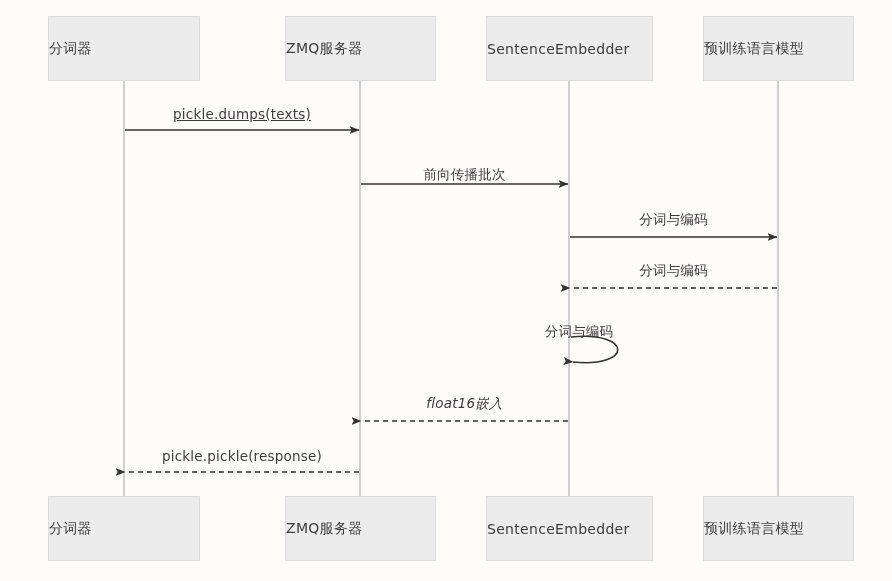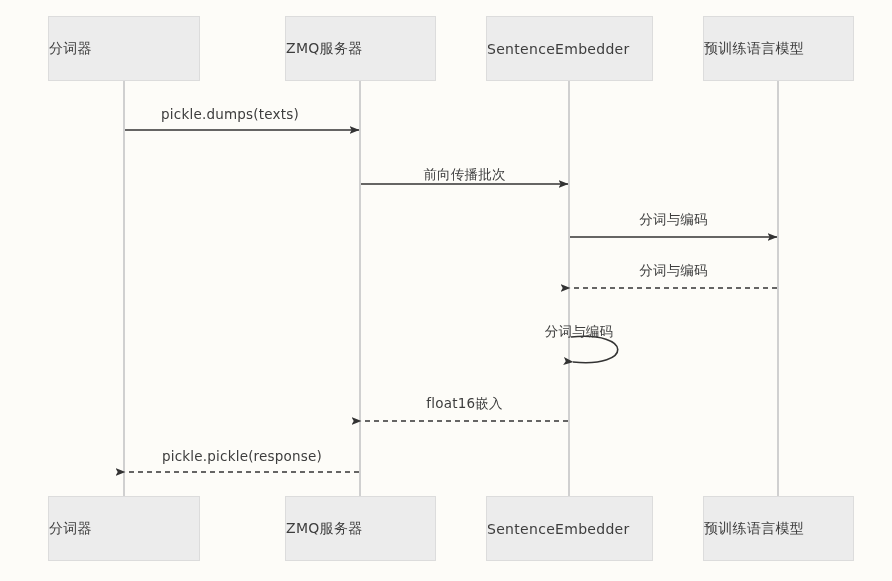--- a/index.html
+++ b/index.html
@@ -102,22 +102,22 @@
         <span class="participant-label" style="color: rgb(61, 61, 61);">ZMQ服务器</span>
       </div>
       <div class="participant-box" style="left: 486px; top: 496px; width: 167px; height: 65px; background: rgb(236, 236, 236); border-color: rgb(220, 220, 220);">
         <span class="participant-label" style="color: rgb(61, 61, 61);">SentenceEmbedder</span>
       </div>
       <div class="participant-box" style="left: 703px; top: 496px; width: 151px; height: 65px; background: rgb(236, 236, 236); border-color: rgb(220, 220, 220);">
         <span class="participant-label" style="color: rgb(61, 61, 61);">预训练语言模型</span>
       </div>
     </div>
   <div id="labels">
-      <div class="msg-label" style="left: 230px; top: 122px; color: rgb(61, 61, 61);">pickle.dumps(texts)</div>
+      <div class="msg-label" style="left: 242px; top: 122px; color: rgb(61, 61, 61); text-decoration: underline;">pickle.dumps(texts)</div>
       <div class="msg-label" style="left: 464.5px; top: 184px; color: rgb(61, 61, 61);">前向传播批次</div>
       <div class="msg-label" style="left: 673.5px; top: 229px; color: rgb(61, 61, 61); text-align: right;">分词与编码</div>
       <div class="msg-label" style="left: 673.5px; top: 280px; color: rgb(61, 61, 61);">分词与编码</div>
       <div class="msg-label" style="left: 579px; top: 341px; color: rgb(61, 61, 61); transform: translate(-50%, -100%);">分词与编码</div>
-      <div class="msg-label" style="left: 464.5px; top: 413px; color: rgb(61, 61, 61);">float16嵌入</div>
+      <div class="msg-label" style="left: 464.5px; top: 413px; color: rgb(61, 61, 61); font-style: italic;">float16嵌入</div>
       <div class="msg-label" style="left: 242px; top: 464px; color: rgb(61, 61, 61);">pickle.pickle(response)</div>
     </div>
 
 </div>
 
 </body></html>

